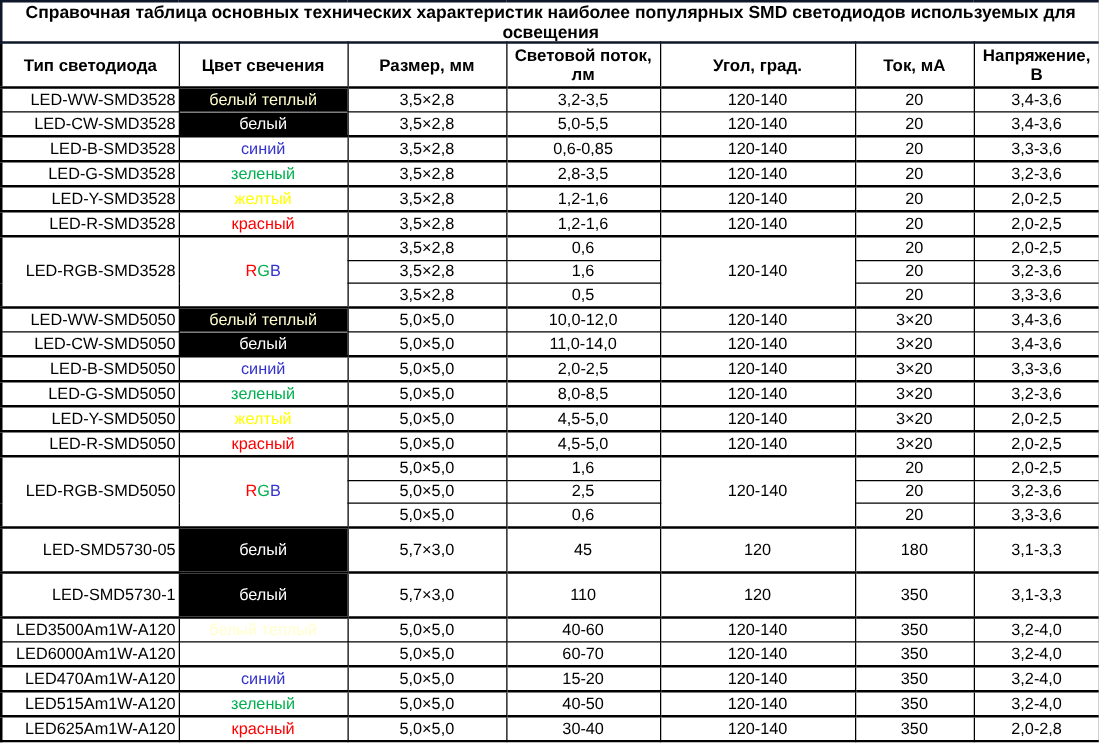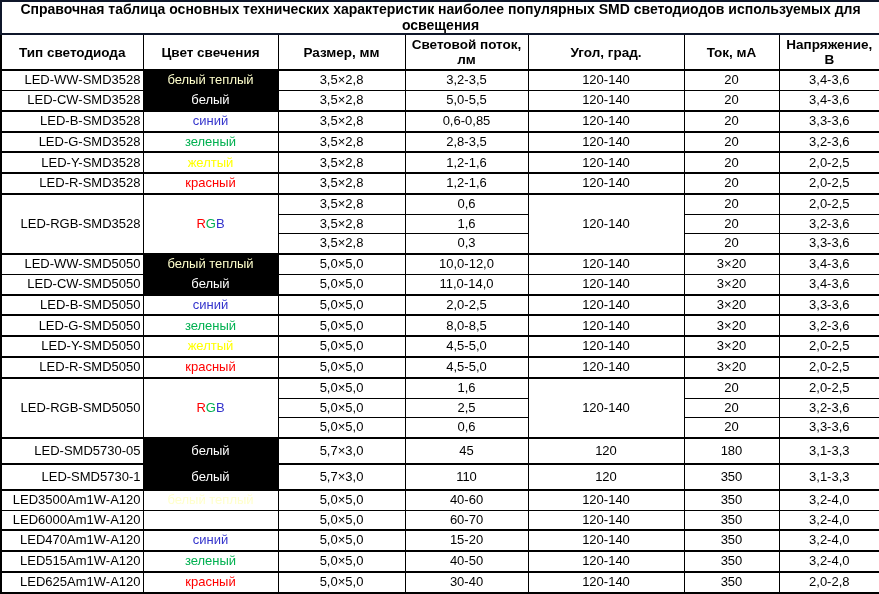--- a/index.html
+++ b/index.html
@@ -41,21 +41,21 @@
   }
   tr.header-row { height: 36px; margin-top: 32px; }
   tr.header-row th {
     font-weight: bold;
     font-size: 13.5px;
     border-bottom: 2px solid #000000;
     border-top: 2px solid #000000;
   }
   tbody td { border-top: 2px solid #000000; }
   tbody tr.thin td { border-top-width: 1px; }
-  tbody tr.tall { height: 26px; }
+  tbody tr.tall { height: 36px; }
   td.left { text-align: right; padding-left: 3px; }
   .bold { font-weight: normal; }
 </style>
 </head>
 <body>
 
 <table class="led-table">
   <colgroup>
     <col class="c1">
       <col class="c2">
@@ -144,21 +144,21 @@
         <td>2,0-2,5</td>
       </tr>
       <tr class="thin">
         <td>3,5×2,8</td>
         <td>1,6</td>
         <td>20</td>
         <td>3,2-3,6</td>
       </tr>
       <tr class="thin">
         <td>3,5×2,8</td>
-        <td>0,3</td>
+        <td>0,5</td>
         <td>20</td>
         <td>3,3-3,6</td>
       </tr>
       <tr>
         <td class="left">LED-WW-SMD5050</td>
         <td class="bold" style="background-color: rgb(0, 0, 0); color: rgb(255, 255, 204);">белый теплый</td>
         <td>5,0×5,0</td>
         <td>10,0-12,0</td>
         <td>120-140</td>
         <td>3×20</td>

